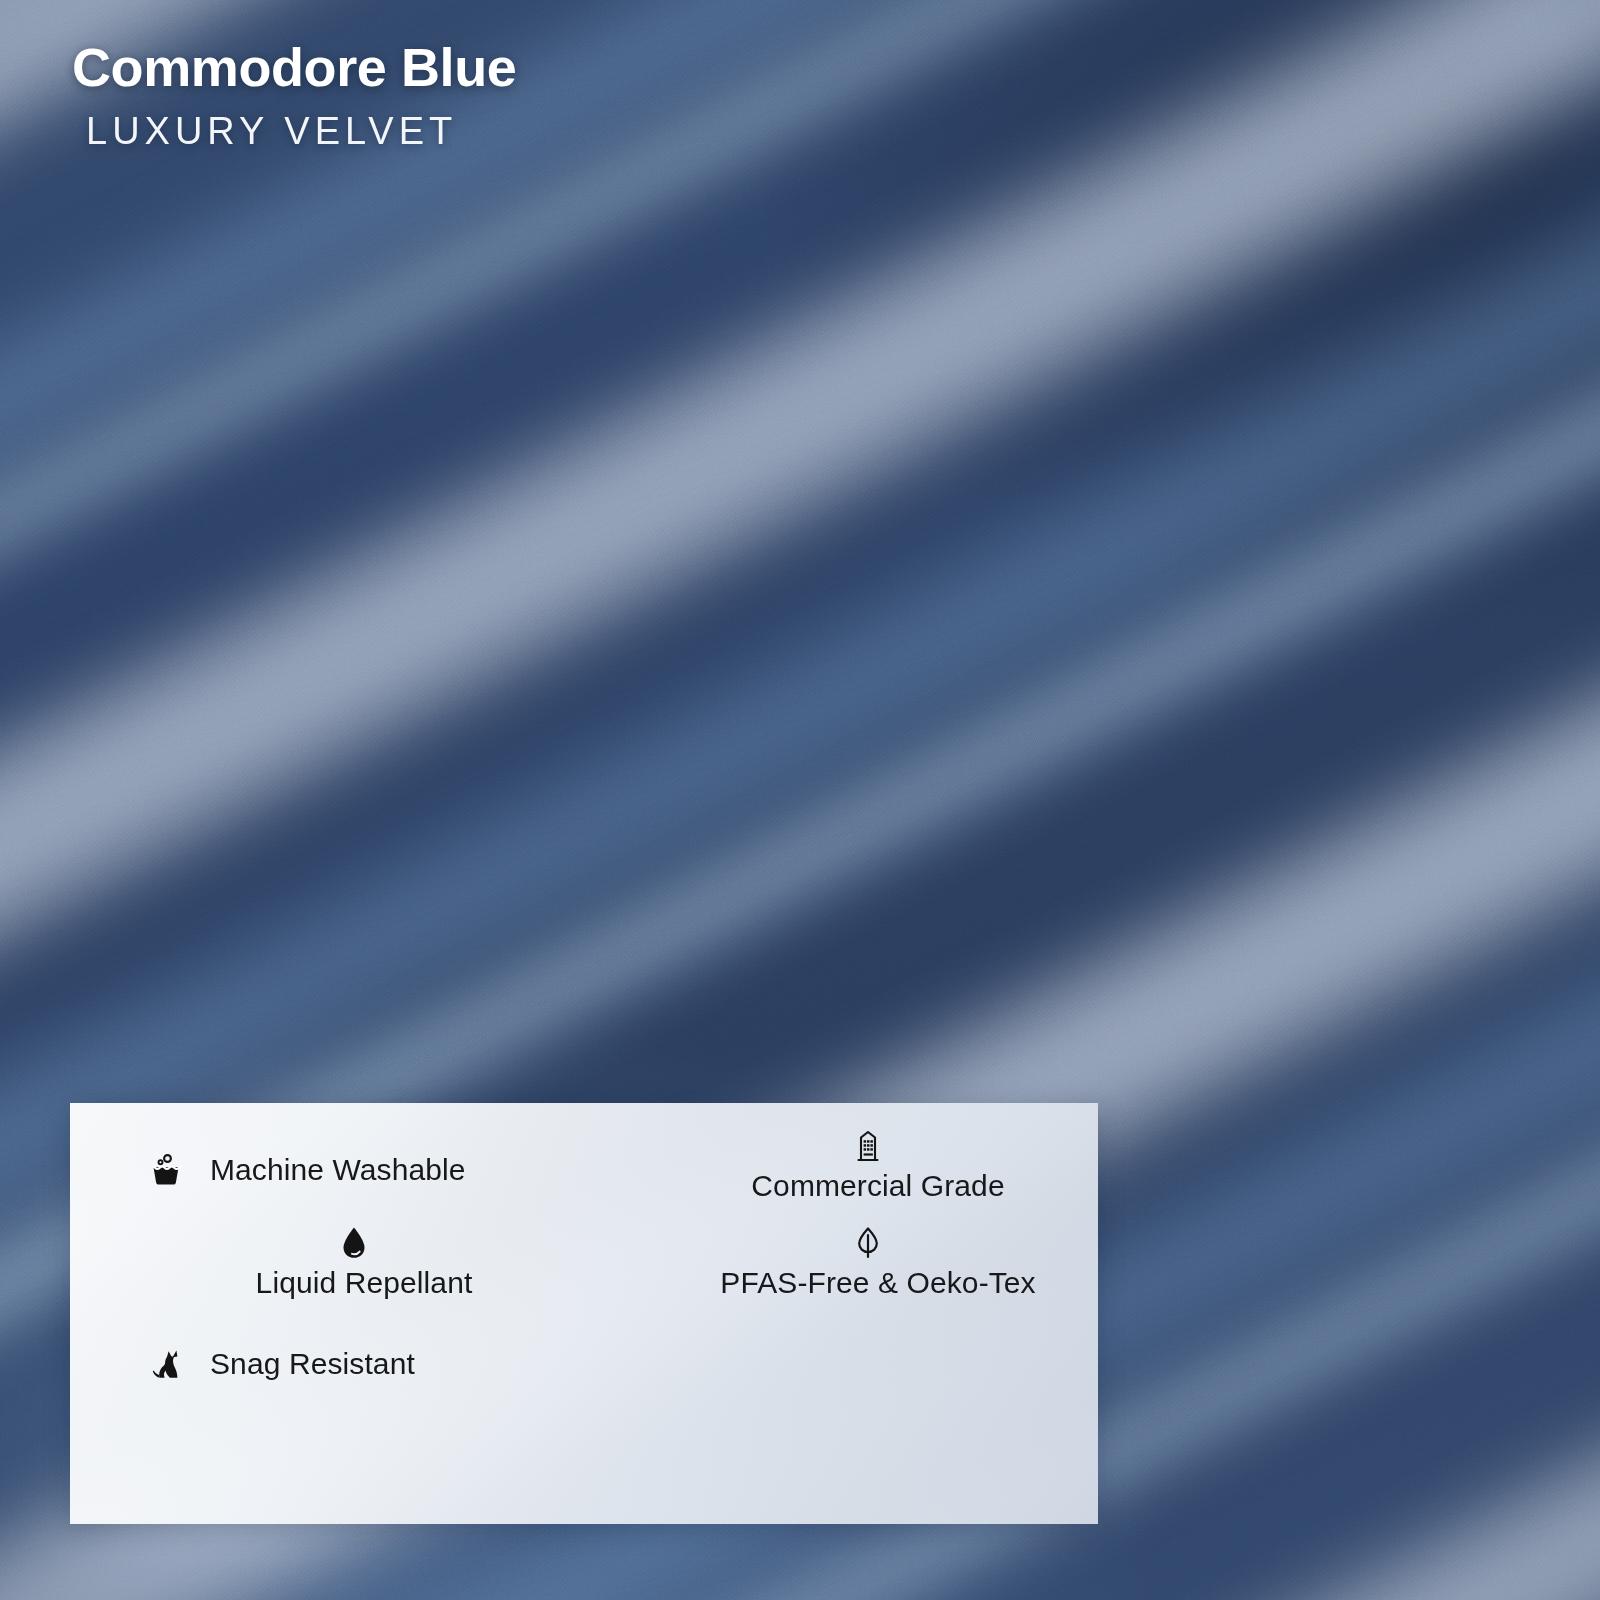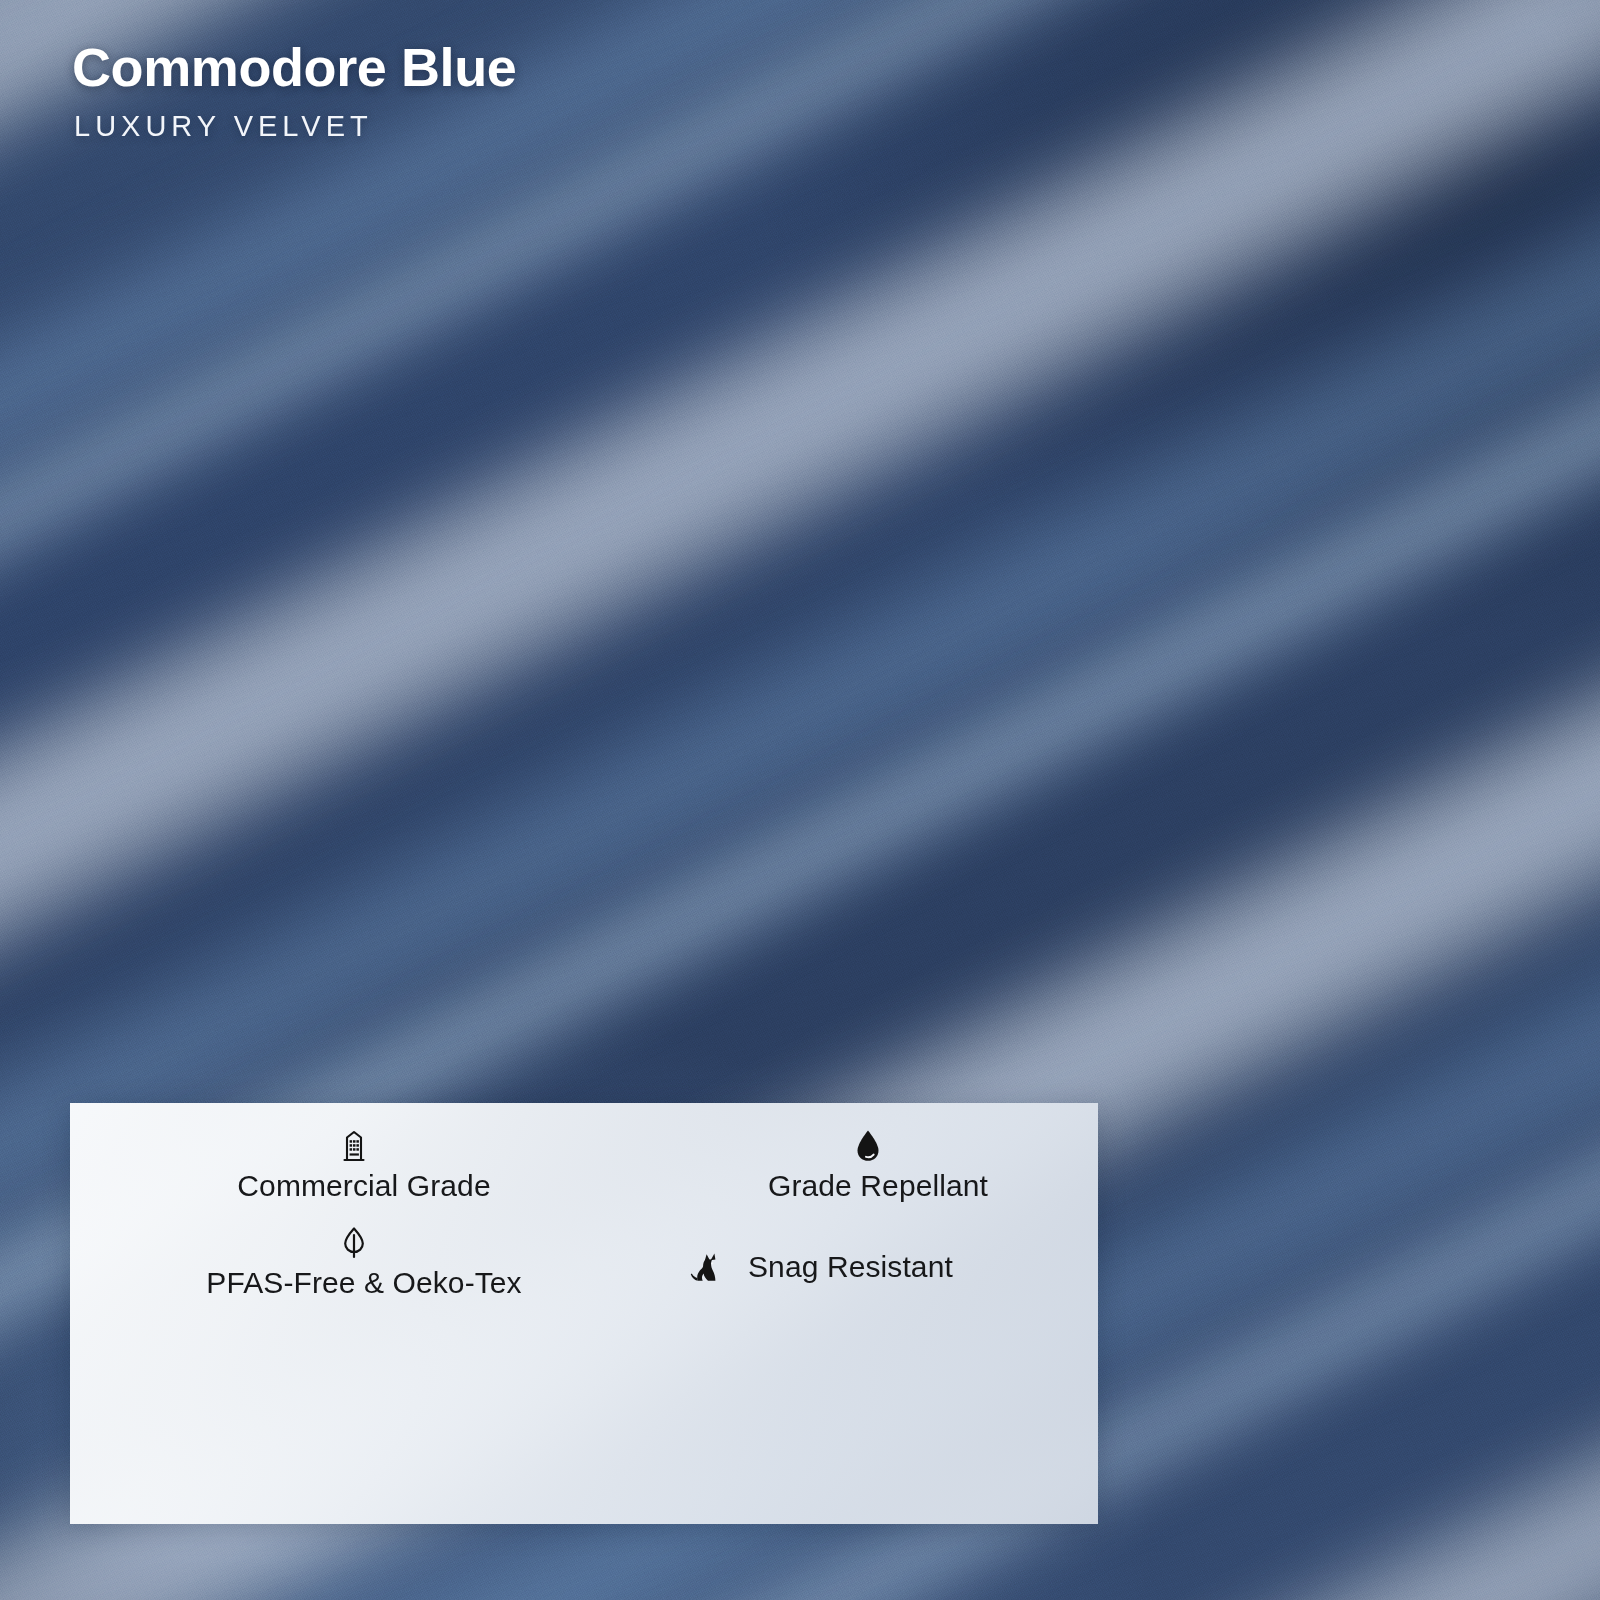--- a/index.html
+++ b/index.html
@@ -136,23 +136,23 @@
   .title {
     margin: 0;
     color: #ffffff;
     font-size: 54px;
     font-weight: 700;
     letter-spacing: -0.4px;
     line-height: 1.0;
     text-shadow: 0 2px 10px rgba(10,20,40,0.45);
   }
   .subtitle {
-    margin: 18px 0 0 2px;
+    margin: 18px 0 0 14px;
     color: #f2f5fa;
-    font-size: 29px;
+    font-size: 38px;
     font-weight: 400;
     letter-spacing: 5.0px;
     line-height: 1.0;
     text-shadow: 0 2px 8px rgba(10,20,40,0.40);
   }
 
   
   .feature-panel {
     position: absolute;
     left: 70px;
@@ -236,20 +236,31 @@
 
   <div class="vignette"></div>
 
   <div class="heading-block">
     <h1 class="title">Commodore Blue</h1>
     <div class="subtitle">LUXURY VELVET</div>
   </div>
 
   <div class="feature-panel">
 
+    <div class="feature-row col-left">
+      <span class="f-icon">
+        <svg width="40" height="40" viewBox="0 0 40 40" fill="currentColor">
+          <circle cx="21.5" cy="8.5" r="3.4" fill="none" stroke="currentColor" stroke-width="2.1"></circle>
+          <circle cx="14.5" cy="12.2" r="2.0" fill="none" stroke="currentColor" stroke-width="1.9"></circle>
+          <path d="M7.5 17.2 h25 l-2.6 15.2 a2.6 2.6 0 0 1 -2.56 2.2 h-14.68 a2.6 2.6 0 0 1 -2.56 -2.2 Z"></path>
+          <path d="M6.6 16.4 c2.4 0 2.4 2.6 4.8 2.6 s2.4 -2.6 4.8 -2.6 s2.4 2.6 4.8 2.6 s2.4 -2.6 4.8 -2.6 s2.4 2.6 4.8 2.6 s2.4 -2.6 4.8 -2.6" fill="none" stroke="#ffffff" stroke-width="2.0" stroke-linecap="round"></path>
+        </svg>
+      </span>
+      <span class="f-label">Machine Washable</span>
+    </div>
 
     <div class="feature-row col-right">
       <span class="f-icon">
         <svg width="40" height="40" viewBox="0 0 40 40" fill="none" stroke="currentColor" stroke-width="2.1" stroke-linejoin="round">
           <path d="M13 12.5 L20 7 L27 12.5 V35 H13 Z"></path>
           <line x1="10.5" y1="35" x2="29.5" y2="35" stroke-linecap="round"></line>
           <g fill="currentColor" stroke="none">
             <rect x="15.6" y="15.2" width="2.5" height="2.5"></rect>
             <rect x="19.0" y="15.2" width="2.5" height="2.5"></rect>
             <rect x="22.4" y="15.2" width="2.5" height="2.5"></rect>
@@ -268,21 +279,21 @@
 
 
     <div class="feature-row col-right">
       <span class="f-icon">
         <svg width="40" height="40" viewBox="0 0 40 40" fill="currentColor">
           <path d="M20 5.5 C20 5.5 9.5 18.2 9.5 25.4 C9.5 31.4 14.2 35.8 20 35.8
                    C25.8 35.8 30.5 31.4 30.5 25.4 C30.5 18.2 20 5.5 20 5.5 Z"></path>
           <path d="M25.6 29.6 a7.0 7.0 0 0 1 -7.6 2.3" fill="none" stroke="#f4f6f9" stroke-width="2.0" stroke-linecap="round"></path>
         </svg>
       </span>
-      <span class="f-label">Grade Repellant</span>
+      <span class="f-label">Liquid Repellant</span>
     </div>
 
     <div class="feature-row col-right">
       <span class="f-icon">
         <svg width="40" height="40" viewBox="0 0 40 40" fill="none" stroke="currentColor" stroke-width="2.2" stroke-linecap="round" stroke-linejoin="round">
           <path d="M20 6.5 C14.0 13.2 11.2 17.4 11.2 21.6 C11.2 26.4 15.2 30.0 20 30.0
                    C24.8 30.0 28.8 26.4 28.8 21.6 C28.8 17.4 26.0 13.2 20 6.5 Z"></path>
           <line x1="20" y1="13.0" x2="20" y2="35.0"></line>
         </svg>
       </span>

